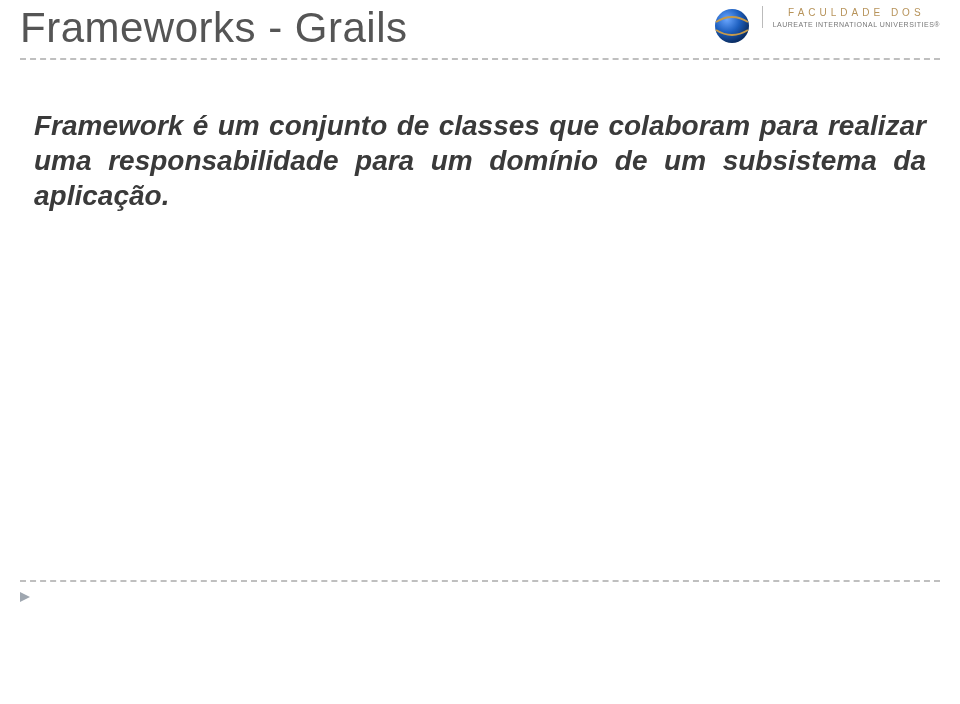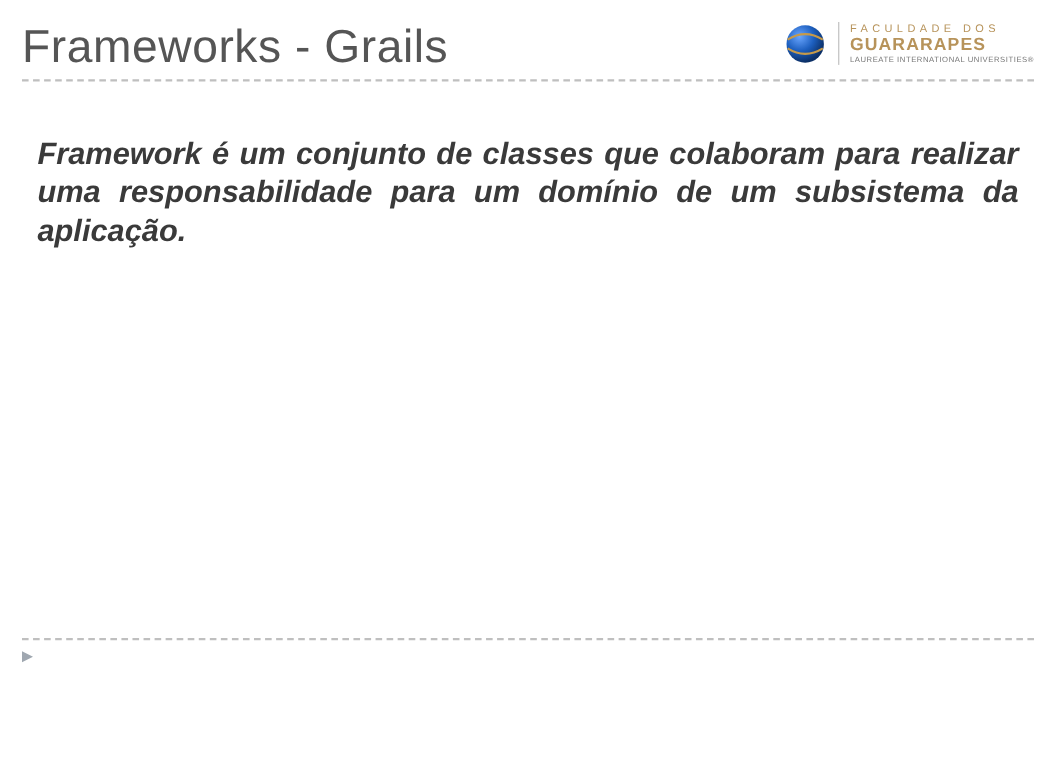--- a/index.html
+++ b/index.html
@@ -11,21 +11,21 @@
     font-family: Arial, Helvetica, sans-serif;
     color: #3b3b3b;
     position: relative;
     overflow: hidden;
   }
   .slide {
     box-sizing: border-box;
     width: 960px;
     height: 612px;
     position: relative;
-    padding: 18px 20px 40px 20px;
+    padding: 4px 20px 40px 20px;
   }
   .title-row {
     display: flex;
     align-items: flex-start;
     justify-content: space-between;
   }
   .title {
     font-size: 42px;
     font-weight: 400;
     color: #555;
@@ -42,20 +42,21 @@
     width: 40px;
     height: 40px;
   }
   .uni-text {
     display: flex;
     flex-direction: column;
     line-height: 1.05;
     padding-top: 2px;
     border-left: 1px solid #bbb;
     padding-left: 10px;
+    text-align: center;
   }
   .uni-line1 {
     font-size: 10px;
     letter-spacing: 4px;
     color: #B7935A;
     font-weight: 400;
   }
   .uni-line2 {
     font-size: 16px;
     letter-spacing: 1px;
@@ -131,21 +132,20 @@
             <stop offset="55%" stop-color="#1d5fbf"></stop>
             <stop offset="100%" stop-color="#0b2f66"></stop>
           </radialGradient>
         </defs>
         <circle cx="20" cy="20" r="17" fill="url(#g1)"></circle>
         <path d="M4 16 Q20 6 36 16" stroke="#c69a4a" stroke-width="2" fill="none"></path>
         <path d="M4 24 Q20 34 36 24" stroke="#c69a4a" stroke-width="2" fill="none"></path>
       </svg>
       <div class="uni-text">
         <span class="uni-line1">FACULDADE DOS</span>
-        <span class="uni-line2">GUARARAPES</span>
         <span class="uni-line3">LAUREATE INTERNATIONAL UNIVERSITIES®</span>
       </div>
     </div>
   </div>
 
   <hr class="hr-dashed">
 
   <div class="content">
     <p class="quote">Framework é um conjunto de classes que colaboram para realizar uma responsabilidade para um domínio de um subsistema da aplicação.</p>
   </div>

